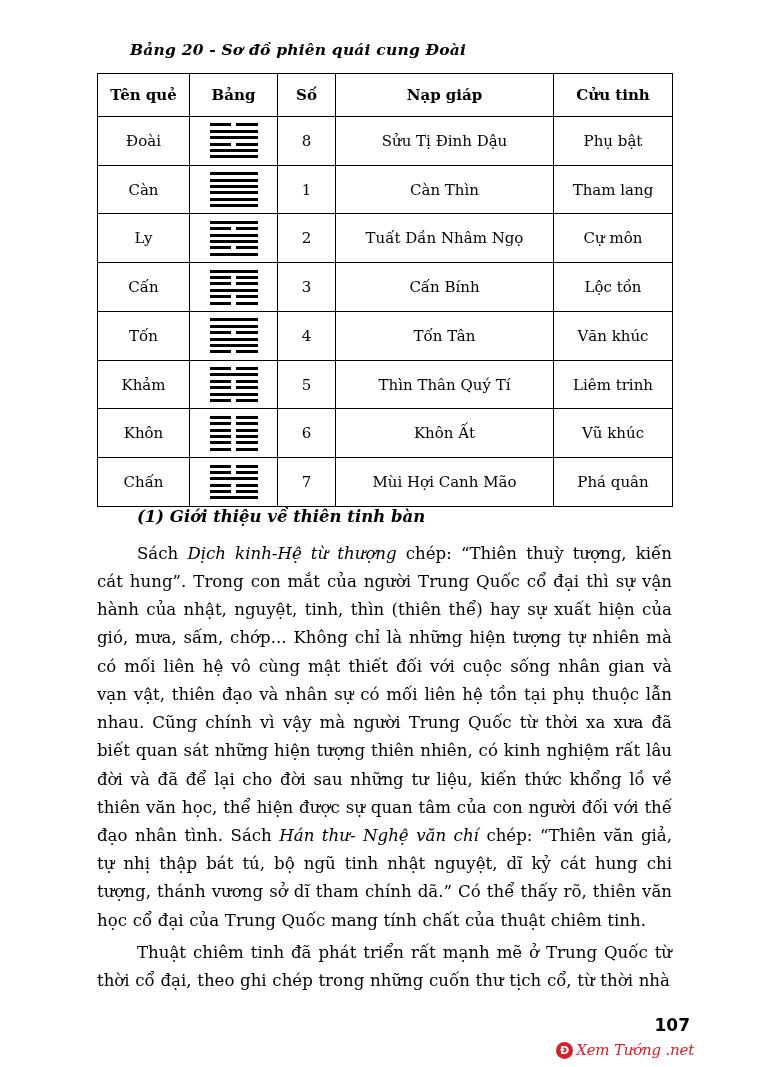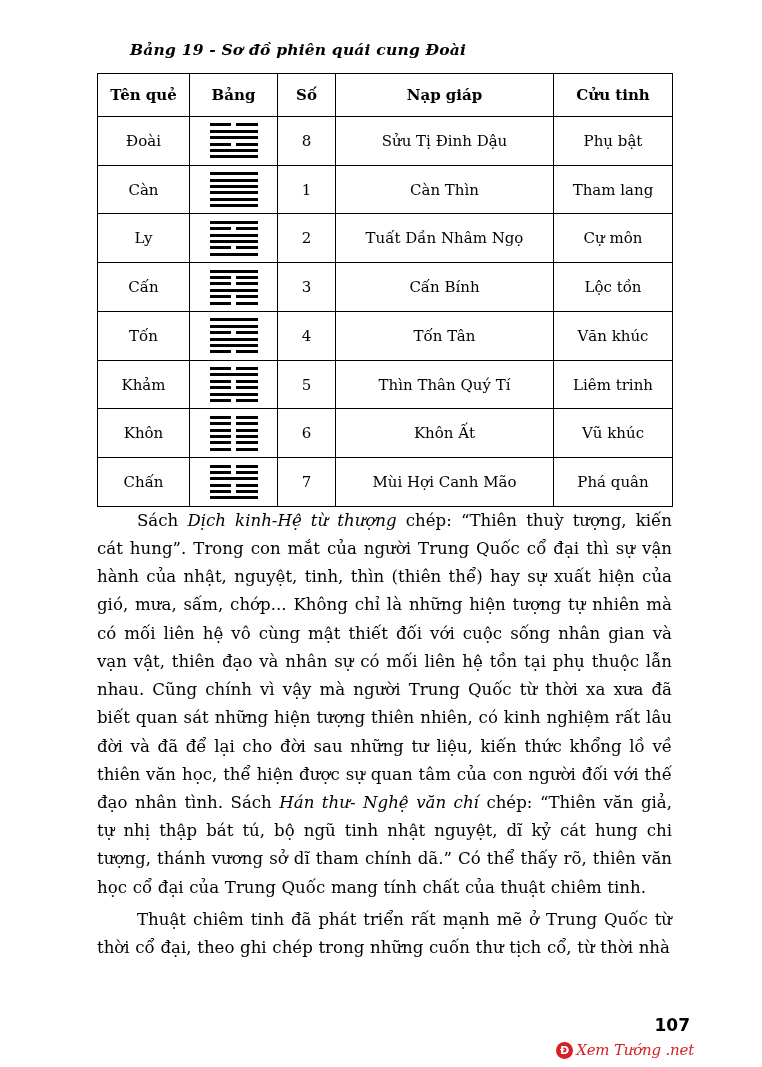--- a/index.html
+++ b/index.html
@@ -151,21 +151,21 @@
     color: #d62027;
     letter-spacing: -0.2px;
   }
 </style>
 </head>
 <body>
 
 <div class="page">
   <div class="content">
 
-    <div class="table-caption">Bảng 19 - Sơ đồ phiên quái cung Đoài</div>
+    <div class="table-caption">Bảng 20 - Sơ đồ phiên quái cung Đoài</div>
 
     <table class="hex-table">
       <colgroup>
         <col class="c-ten">
           <col class="c-tuong">
           <col class="c-so">
           <col class="c-nap">
           <col class="c-cuu">
       </colgroup>
       <thead>
@@ -351,20 +351,21 @@
                   <span class="seg"></span>
                 </span></span></td>
             <td>7</td>
             <td>Mùi Hợi Canh Mão</td>
             <td>Phá quân</td>
           </tr>
         </tbody>
     </table>
 
 
+    <h3 class="sub-title">(1) Giới thiệu về thiên tinh bàn</h3>
 
     <p class="body-par">
       Sách <span class="it">Dịch kinh-Hệ từ thượng</span> chép: “Thiên thuỳ tượng, kiến cát hung”. Trong con mắt của người Trung Quốc cổ đại thì sự vận hành của nhật, nguyệt, tinh, thìn (thiên thể) hay sự xuất hiện của gió, mưa, sấm, chớp... Không chỉ là những hiện tượng tự nhiên mà có mối liên hệ vô cùng mật thiết đối với cuộc sống nhân gian và vạn vật, thiên đạo và nhân sự có mối liên hệ tồn tại phụ thuộc lẫn nhau. Cũng chính vì vậy mà người Trung Quốc từ thời xa xưa đã biết quan sát những hiện tượng thiên nhiên, có kinh nghiệm rất lâu đời và đã để lại cho đời sau những tư liệu, kiến thức khổng lồ về thiên văn học, thể hiện được sự quan tâm của con người đối với thế đạo nhân tình. Sách <span class="it">Hán thư- Nghệ văn chí</span> chép: “Thiên văn giả, tự nhị thập bát tú, bộ ngũ tinh nhật nguyệt, dĩ kỷ cát hung chi tượng, thánh vương sở dĩ tham chính dã.” Có thể thấy rõ, thiên văn học cổ đại của Trung Quốc mang tính chất của thuật chiêm tinh.
     </p>
 
     <p class="body-par">Thuật chiêm tinh đã phát triển rất mạnh mẽ ở Trung Quốc từ thời cổ đại, theo ghi chép trong những cuốn thư tịch cổ, từ thời nhà</p>
 
   </div>
 
   <div class="page-number">107</div>

